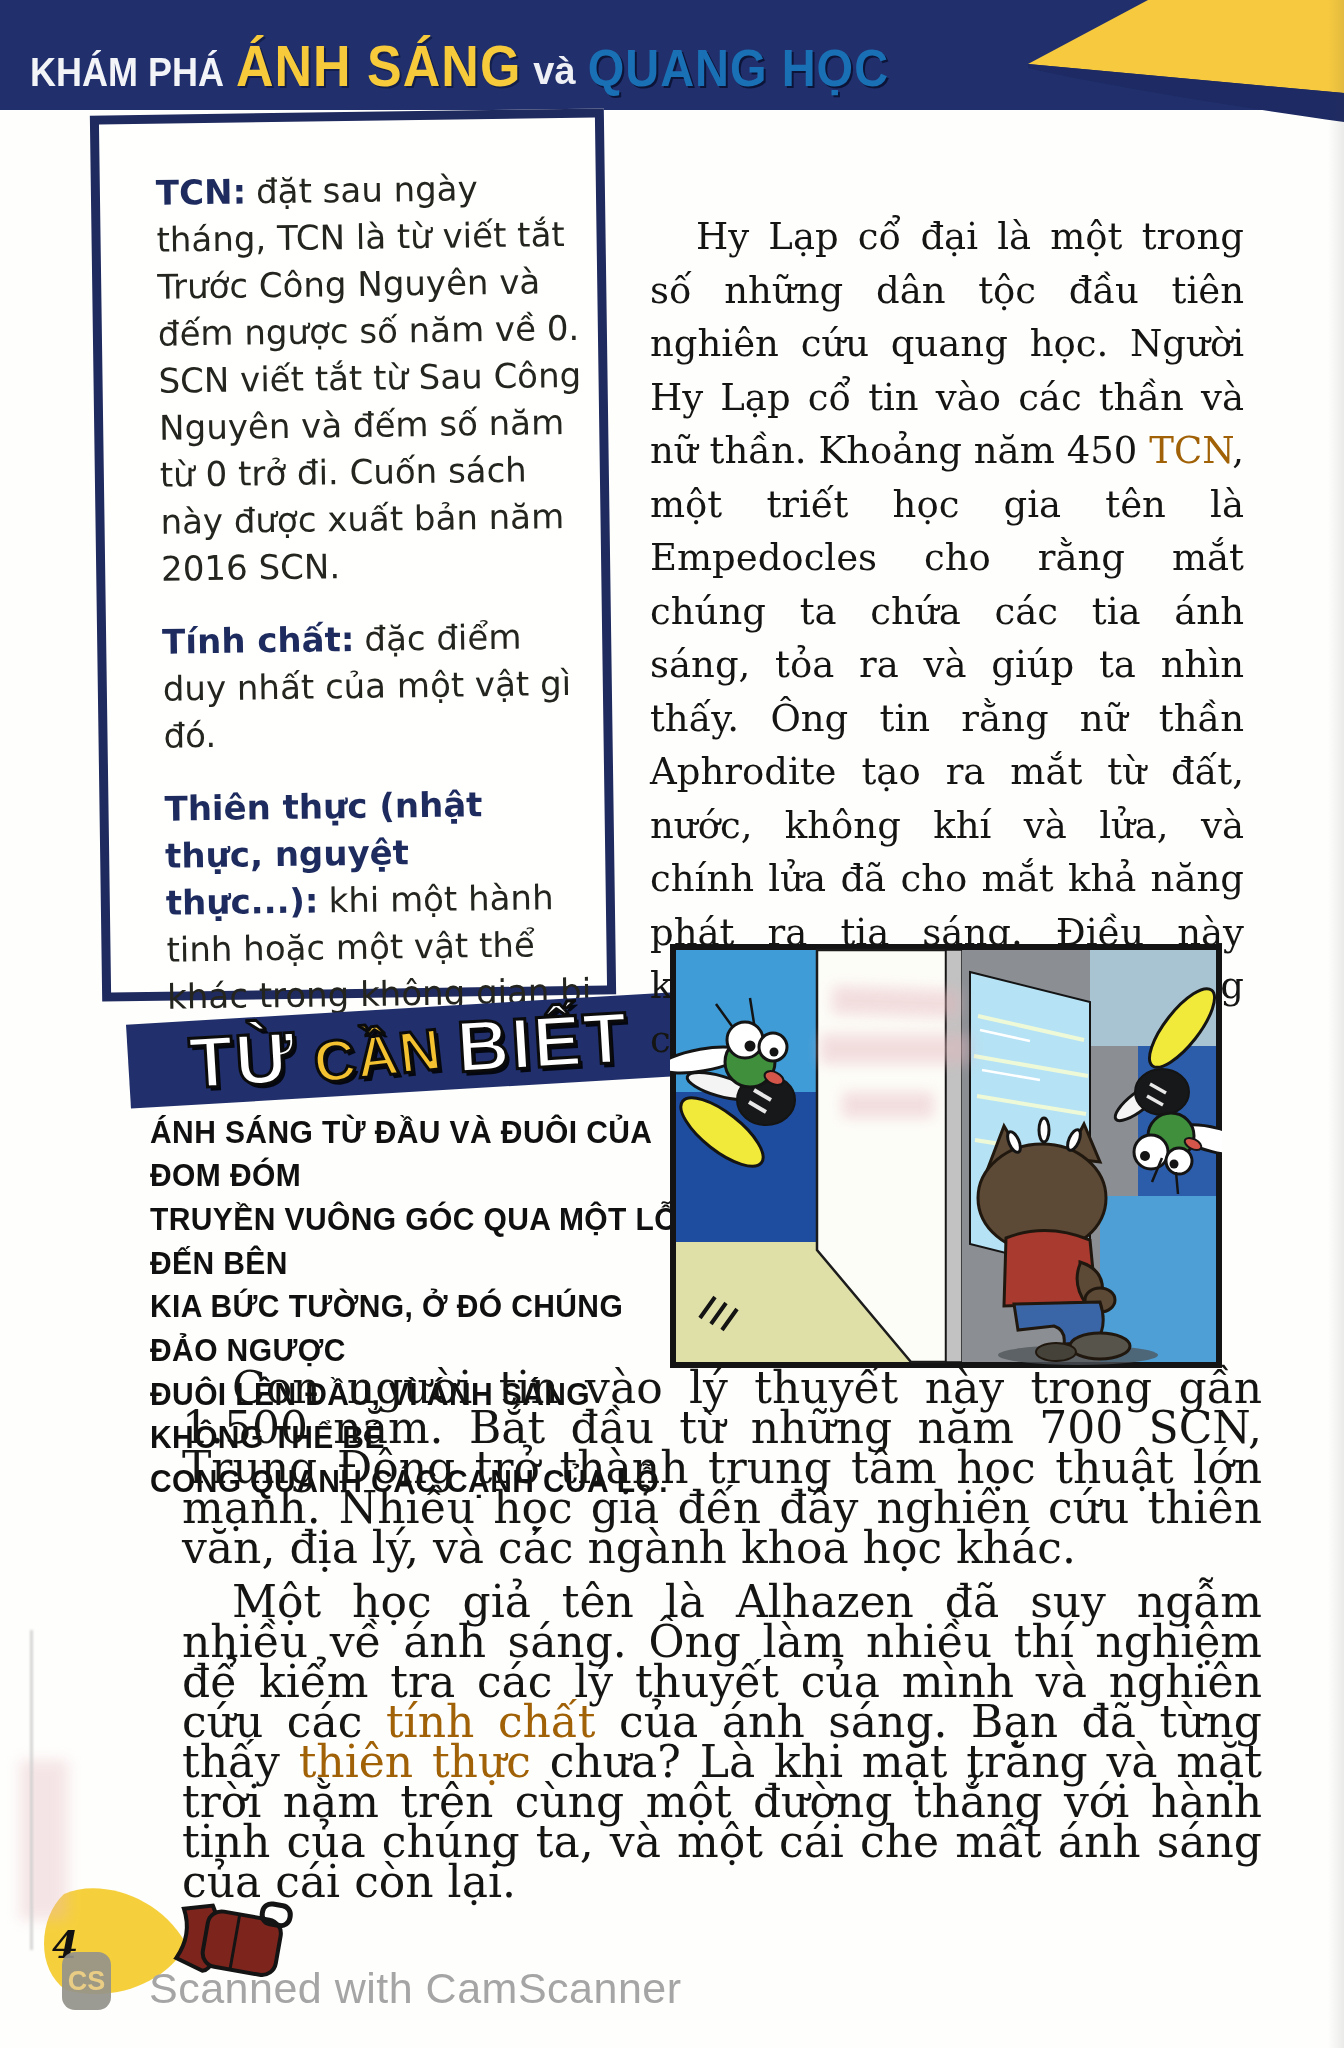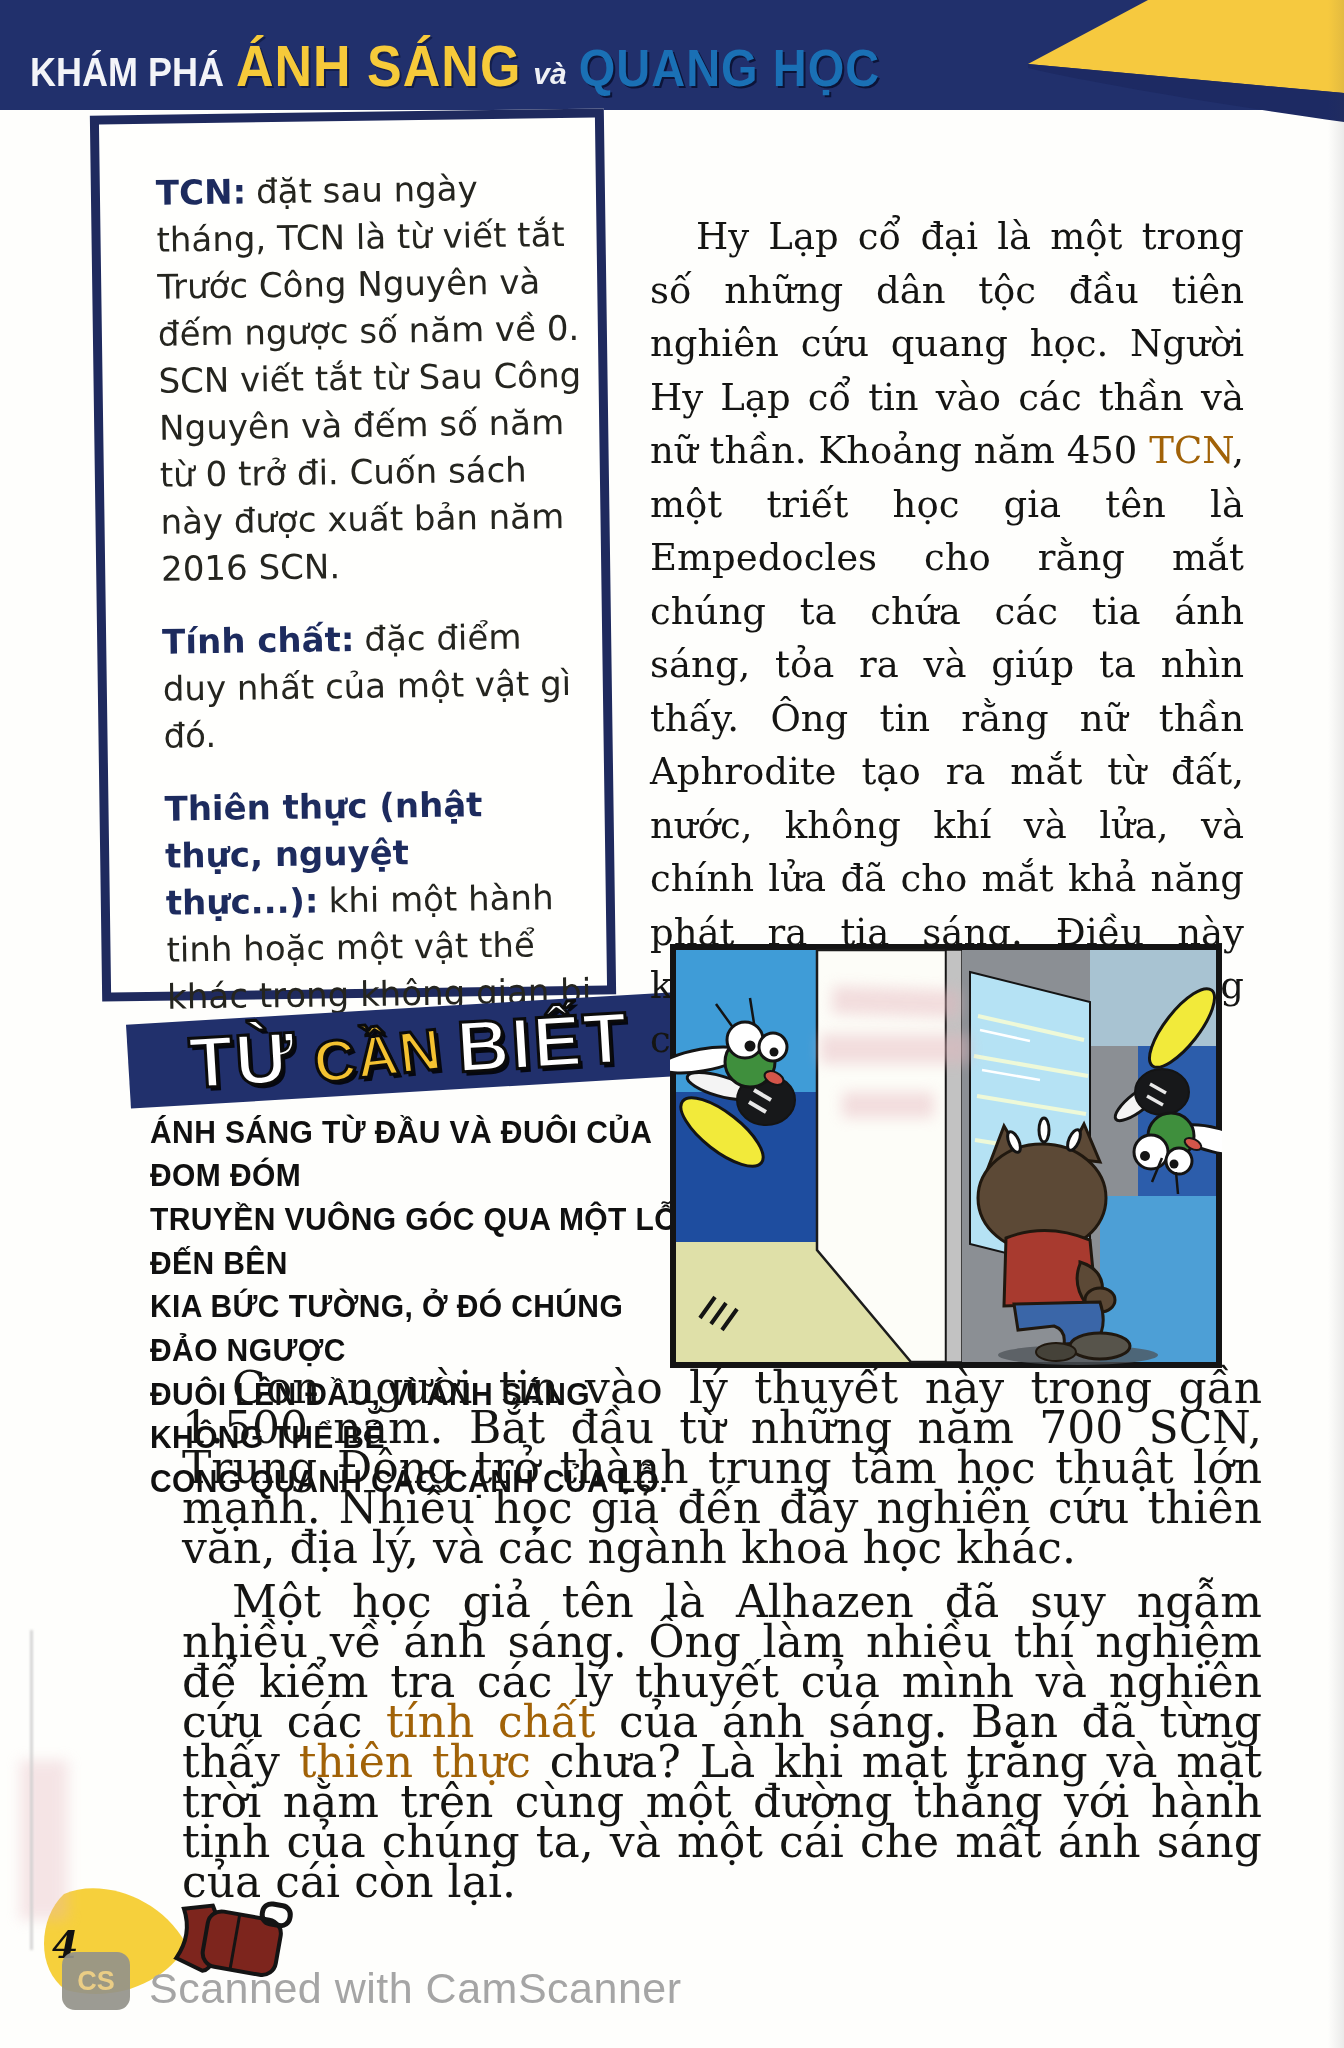--- a/index.html
+++ b/index.html
@@ -7,21 +7,21 @@
   body { background:#ffffff; font-family:"DejaVu Sans", sans-serif; position:relative; overflow:hidden; }
   .page { position:absolute; inset:0; background:#fefefc;padding-left:35px; }
 
   
   .header-svg { position:absolute; left:0; top:0; }
   .header-title { position:absolute; left:30px; top:36px; display:flex; align-items:baseline; gap:12px;
                   font-family:"Liberation Sans", sans-serif; white-space:nowrap; }
   .ht-kicker { color:#f3f4f8; font-size:36px; font-weight:700; letter-spacing:0px; transform:scaleY(1.15); }
   .ht-yellow { color:#f6ca3a; font-size:52px; font-weight:700; letter-spacing:1px; transform:scaleY(1.12);
                text-shadow:2px 2px 0 rgba(10,16,50,.55); }
-  .ht-and    { color:#eef0f5; font-size:30px; font-weight:700;font-style:italic; }
+  .ht-and    { color:#eef0f5; font-size:38px; font-weight:700; }
   .ht-blue   { color:#1a70b5; font-size:47px; font-weight:700; letter-spacing:1px; transform:scaleY(1.1);
                text-shadow:2px 2px 0 rgba(8,14,44,.8); }
 
   
   .glossary-box { position:absolute; left:96px; top:112px; width:514px; height:886px;
                   background:#fffffd; border:9px solid #1f2a5e; transform:rotate(-0.8deg);
                   padding:46px 14px 28px 56px; }
   .glossary-box p { font-family:"DejaVu Sans", sans-serif; font-size:34px; line-height:47px;
                     color:#25251f; margin-bottom:26px; }
   .term { color:#1d2b5e; font-weight:700; margin-right:10px; }
@@ -54,21 +54,21 @@
   .body-text { position:absolute; left:182px; top:1368px; width:1080px;
                font-family:"DejaVu Serif", serif; font-size:44px; line-height:40px;
                color:#151513; text-align:justify; }
   .body-text p { text-indent:50px; }
   .body-text p + p { margin-top:14px; }
 
   
   .flashlight-svg { position:absolute; left:28px; top:1884px; }
   .page-number { position:absolute; left:52px; top:1922px; font-family:"DejaVu Serif", serif;
                  font-weight:700; font-style:italic; font-size:38px; color:#111; }
-  .cs-badge { position:absolute; left:62px; top:1952px; width:68px; height:58px; border-radius:13px;
+  .cs-badge { position:absolute; left:62px; top:1952px; width:49px; height:58px; border-radius:13px;
               background:rgba(148,146,138,.92); display:flex; align-items:center; justify-content:center;
               font-family:"Liberation Sans", sans-serif; font-weight:700; font-size:27px; color:#eacd85; }
   .watermark { position:absolute; left:142px; top:1964px; font-family:"Liberation Sans", sans-serif;
                font-size:43px; color:#a5a5a5; letter-spacing:.5px;margin-left:7px; }
 
   
   .bleed { position:absolute; background:#e5b6bd; filter:blur(7px); opacity:.45; pointer-events:none; }
   .crease { position:absolute; left:30px; top:1630px; width:3px; height:320px; background:#cccccc;
             filter:blur(1px); opacity:.8; pointer-events:none; }
   .edge-shade { position:absolute; right:0; top:0; width:16px; height:2048px; pointer-events:none;

